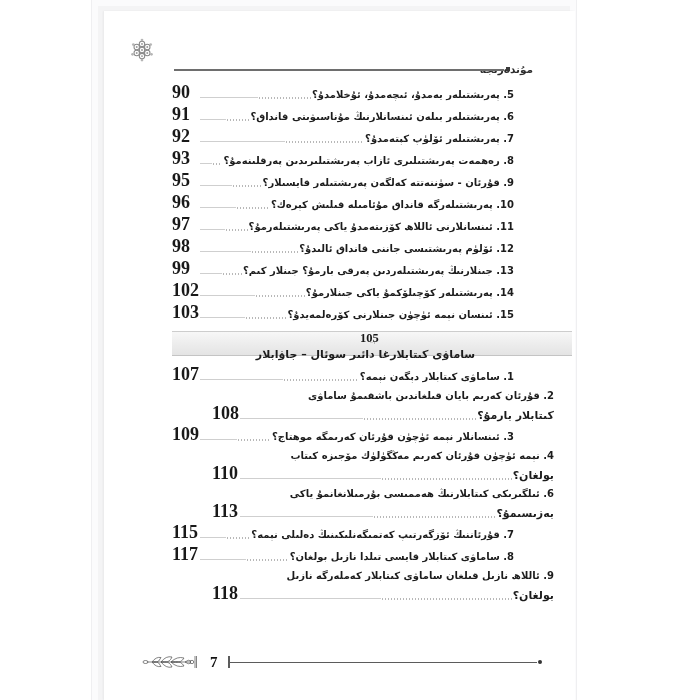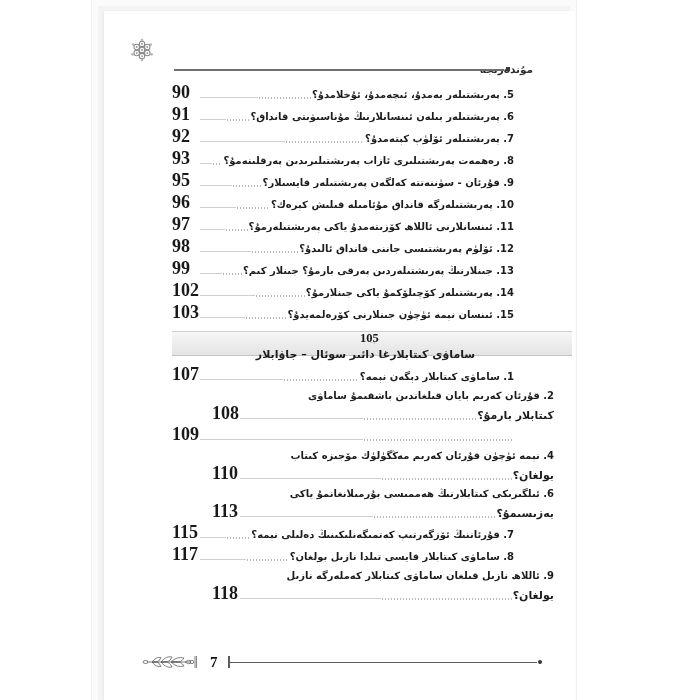--- a/index.html
+++ b/index.html
@@ -461,20 +461,21 @@
             </span>
             <span class="entry-text2">كىتابلار بارمۇ؟</span>
           </div>
         </div>
         <div class="toc-entry">
           <span class="entry-page">109</span>
           <span class="entry-leader">
             <span class="solid"></span>
             <span class="dots"></span>
           </span>
+          <span class="entry-text">3. ئىنسانلار نېمە ئۈچۈن قۇرئان كەرىمگە موھتاج؟</span>
         </div>
         <div class="toc-entry wrap">
           <span class="entry-text">4. نېمە ئۈچۈن قۇرئان كەرىم مەڭگۈلۈك مۆجىزە كىتاب</span>
           <div class="tail">
             <span class="entry-page">110</span>
             <span class="entry-leader">
               <span class="solid"></span>
               <span class="dots"></span>
             </span>
             <span class="entry-text2">بولغان؟</span>

